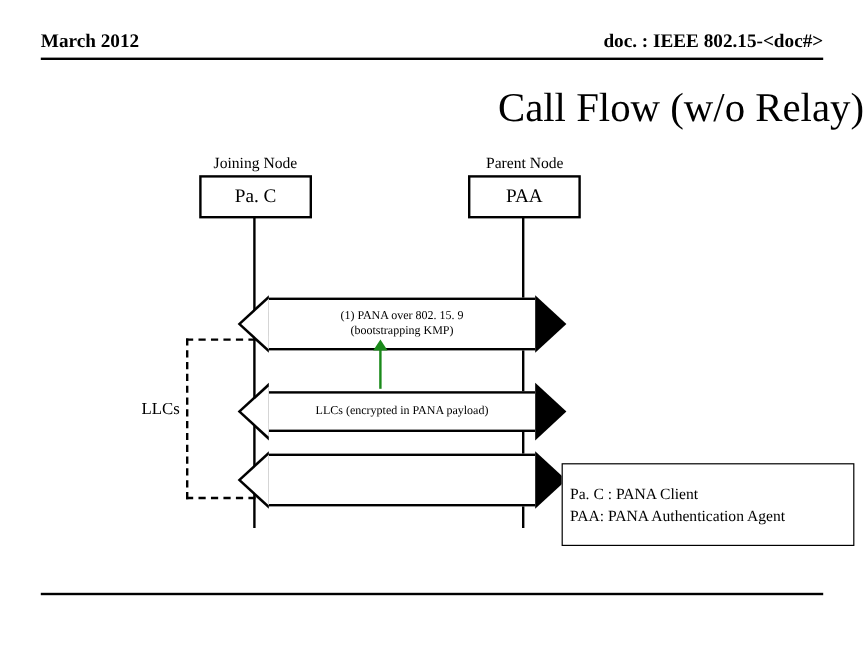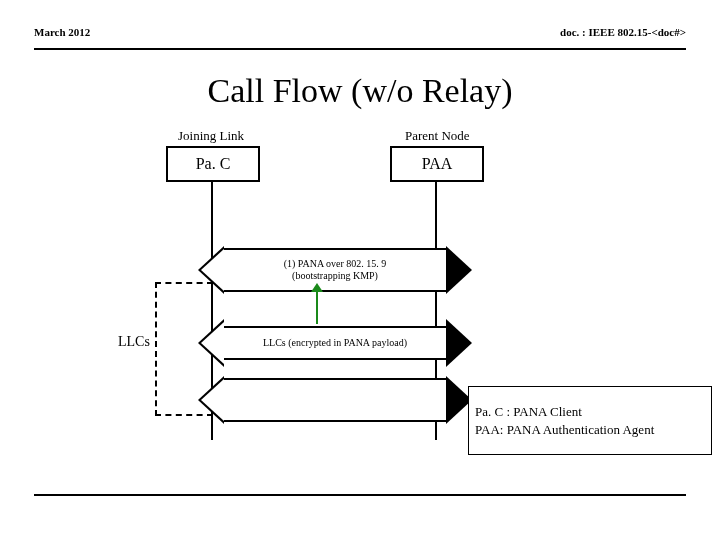--- a/index.html
+++ b/index.html
@@ -1,19 +1,19 @@
 <!DOCTYPE html>
 <html><head>
 <meta charset="utf-8">
 <style>
   html,body{margin:0;padding:0;width:720px;height:540px;background:#fff;font-family:"Times New Roman",Times,serif;color:#000;overflow:hidden}
   .page{position:relative;width:720px;height:540px}
-  .hdr{position:absolute;left:34px;top:26px;right:34px;display:flex;justify-content:space-between;align-items:flex-end;font-weight:700;font-size:11px}
+  .hdr{position:absolute;left:34px;top:26px;right:34px;display:flex;justify-content:space-between;align-items:flex-end;font-weight:700;font-size:16px}
   .hdr-line{position:absolute;left:34px;right:34px;top:48px;border-top:2px solid #000}
-  .title{position:absolute;left:0;right:0;top:72px;text-align:center;font-size:34px}
+  .title{position:absolute;left:0;right:0;top:72px;text-align:right;font-size:34px}
   .joining-lbl{position:absolute;left:178px;top:128px;font-size:13px}
   .parent-lbl{position:absolute;left:405px;top:128px;font-size:13px}
   .box{position:absolute;top:146px;width:90px;height:32px;border:2px solid #000;background:#fff;display:flex;align-items:center;justify-content:center;font-size:16px}
   .box-pac{left:166px}
   .box-paa{left:390px}
   .lifeline{position:absolute;top:180px;width:0;height:260px;border-left:2px solid #000}
   .ll-pac{left:211px}
   .ll-paa{left:435px}
   .darrow{position:absolute;left:224px;width:222px;background:#fff;border-top:2px solid #000;border-bottom:2px solid #000;display:flex;align-items:center;justify-content:center;font-size:10px;text-align:center;line-height:1.2}
   .darrow::before,.darrow::after{content:"";position:absolute;width:0;height:0}
@@ -40,21 +40,21 @@
 <div class="page">
 
   <div class="hdr">
     <span>March 2012</span>
     <span>doc. : IEEE 802.15-&lt;doc#&gt;</span>
   </div>
   <div class="hdr-line"></div>
 
   <div class="title">Call Flow (w/o Relay)</div>
 
-  <div class="joining-lbl">Joining Link</div>
+  <div class="joining-lbl">Joining Node</div>
   <div class="parent-lbl">Parent Node</div>
 
   <div class="box box-paa">
       <span>PAA</span>
     </div>
   <div class="box box-pac">
       <span>Pa. C</span>
     </div>
 
   <div class="lifeline ll-pac"></div>

